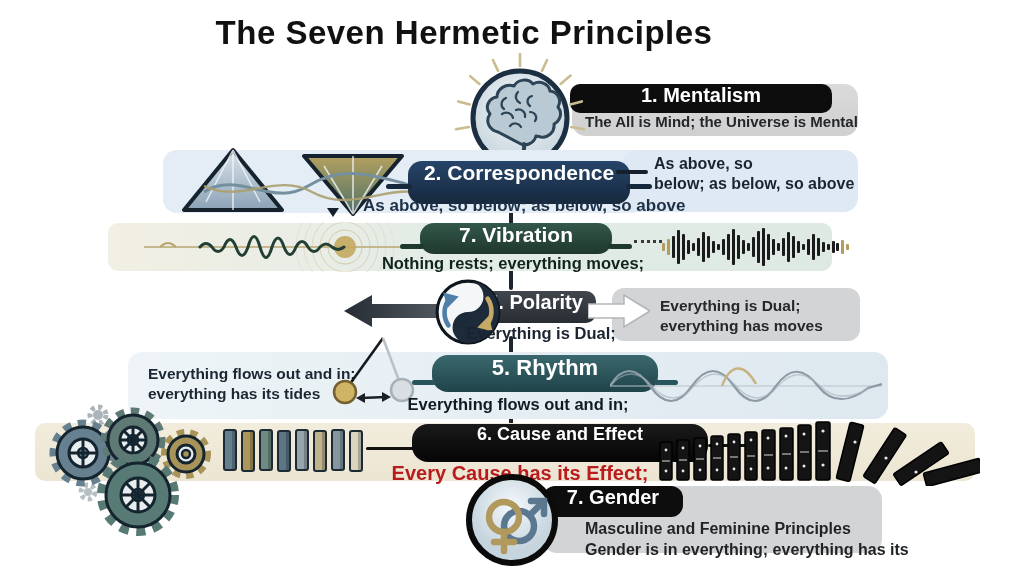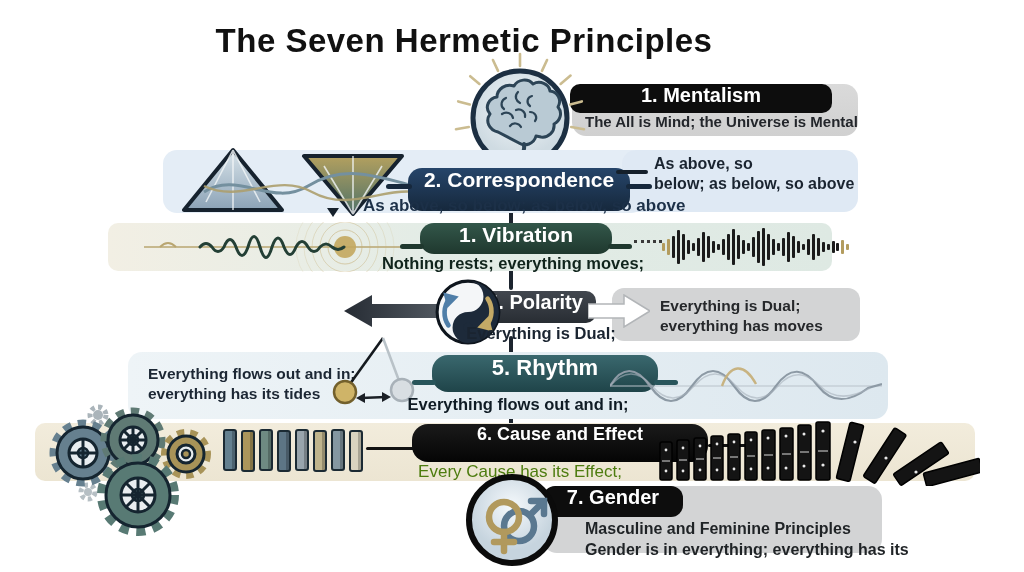--- a/index.html
+++ b/index.html
@@ -14,21 +14,21 @@
   .note span{display:block;white-space:nowrap;}
   .spine{position:absolute;left:509px;width:4px;background:#1c242e;border-radius:2px;}
   .wing{position:absolute;height:5px;border-radius:3px;}
   .cline{position:absolute;background:#15202b;border-radius:2px;}
 </style>
 </head>
 <body>
 
 <div id="canvas">
 
-  <div class="abs" style="left:0;top:14px;width:928px;text-align:center;font-size:33px;font-weight:800;color:#111;letter-spacing:.5px;margin-top:8px;">The Seven Hermetic Principles</div>
+  <div class="abs" style="left:0;top:14px;width:928px;text-align:center;font-size:33px;font-weight:800;color:#111;letter-spacing:.5px;">The Seven Hermetic Principles</div>
 
   <div class="spine" style="top:148px;height:18px;"></div>
   <div class="spine" style="top:206px;height:20px;"></div>
   <div class="spine" style="top:268px;height:22px;"></div>
   <div class="spine" style="top:336px;height:20px;"></div>
   <div class="spine" style="top:410px;height:16px;"></div>
   <div class="spine" style="top:474px;height:14px;"></div>
 
   <div class="band" style="left:572px;top:84px;width:286px;height:52px;background:linear-gradient(#dadada,#d0d0d0);"></div>
   <div class="hdr" style="left:570px;top:84px;width:262px;height:29px;background:#0d0d0d;font-size:20px;border-radius:10px;">
@@ -88,21 +88,21 @@
         </linearGradient>
     </defs>
     <polygon points="57,4 8,64 106,64" fill="url(#gTriU)" stroke="#16222e" stroke-width="4" stroke-linejoin="round"></polygon>
     <path d="M57 4 L57 64 M57 4 L30 56 M57 4 L84 56" stroke="#f2f6f8" stroke-width="1.6" fill="none" opacity=".8"></path>
     <polygon points="128,10 226,10 177,68" fill="url(#gTriD)" stroke="#16222e" stroke-width="4" stroke-linejoin="round"></polygon>
     <path d="M177 68 L177 10 M177 68 L148 20 M177 68 L206 20" stroke="#f2f6f8" stroke-width="1.6" fill="none" opacity=".8"></path>
     <path d="M28 46 C 62 24 96 62 132 40 S 200 30 238 40" stroke="#74909f" stroke-width="3" fill="none"></path>
     <path d="M28 40 C 66 58 100 26 136 46 S 206 42 238 46" stroke="#ac9f6e" stroke-width="2.4" fill="none" opacity=".9"></path>
   </svg>
 
-  <div class="hdr" style="left:408px;top:168px;width:222px;height:43px;background:linear-gradient(#26456a,#16283c);font-size:21px;">
+  <div class="hdr" style="left:408px;top:161px;width:222px;height:43px;background:linear-gradient(#26456a,#16283c);font-size:21px;">
     <span>2. Correspondence</span>
   </div>
   <div class="wing" style="left:386px;top:184px;width:26px;background:#16283c;"></div>
   <div class="wing" style="left:626px;top:184px;width:26px;background:#16283c;"></div>
   <div class="sub" style="left:363px;top:196px;width:300px;text-align:center;font-size:17px;color:#1c3048;">As above, so below; as below, so above</div>
   <div class="cline" style="left:616px;top:170px;width:32px;height:4px;"></div>
   <div class="note" style="left:654px;top:154px;font-size:16px;color:#1a2430;">
     <span>As above, so</span>
     <span>below; as below, so above</span>
   </div>
@@ -118,21 +118,21 @@
         <circle cx="205" cy="25" r="41" opacity=".22"></circle>
       <circle cx="205" cy="25" r="49" opacity=".15"></circle>
     </g>
     <circle cx="205" cy="25" r="11" fill="#c3a75e" opacity=".9"></circle>
     <path d="M60 25 q6-7 12 0 q6 9 12 0 q6-15 12 0 q6 17 12 0 q6-21 12 0 q6 21 12 0 q6-18 12 0 q6 15 12 0 q6-11 12 0 q6 9 12 0 q6-6 12 0 q6 5 12 0" fill="none" stroke="#233f35" stroke-width="3" stroke-linecap="round"></path>
     <path d="M20 25 q8-8 16 0 M286 25 q8-9 16 0" fill="none" stroke="#b9a671" stroke-width="2"></path>
   </svg>
   <div class="abs" style="left:327px;top:208px;width:0;height:0;border-left:6px solid transparent;border-right:6px solid transparent;border-top:9px solid #15202b;"></div>
 
   <div class="hdr" style="left:420px;top:223px;width:192px;height:31px;background:linear-gradient(#33574a,#1f382e);font-size:21px;">
-    <span>1. Vibration</span>
+    <span>7. Vibration</span>
   </div>
   <div class="wing" style="left:400px;top:244px;width:24px;background:#1f382e;"></div>
   <div class="wing" style="left:608px;top:244px;width:24px;background:#1f382e;"></div>
   <div class="sub" style="left:363px;top:254px;width:300px;text-align:center;font-size:16.5px;color:#10241c;">Nothing rests; everything moves;</div>
   <div class="abs" style="left:634px;top:240px;width:28px;border-top:3px dotted #3a3a3a;"></div>
 
   <svg class="abs" style="left:660px;top:226px;" width="190" height="42" viewBox="0 0 190 42">
     <g fill="#b39c5e">
       <rect x="2" y="17" width="3" height="8" rx="1"></rect>
         <rect x="7" y="13" width="3" height="16" rx="1"></rect>
@@ -316,21 +316,21 @@
       <rect x="118" y="7" width="3" height="38"></rect>
         <rect x="136" y="8" width="3" height="38"></rect>
     </g>
   </svg>
 
   <div class="cline" style="left:366px;top:447px;width:48px;height:3px;background:#111;"></div>
   <div class="hdr" style="left:412px;top:424px;width:296px;height:38px;background:linear-gradient(#1a1a1a,#050505);font-size:18px;border-radius:16px;">
     <span>6. Cause and Effect</span>
   </div>
   <div class="cline" style="left:708px;top:444px;width:40px;height:3px;background:#111;"></div>
-  <div class="sub" style="left:370px;top:462px;width:300px;text-align:center;font-size:17px;color:#4d7c0f;font-weight:400;">Every Cause has its Effect;</div>
+  <div class="sub" style="left:370px;top:462px;width:300px;text-align:center;font-size:20px;color:#b91c1c;font-weight:700;">Every Cause has its Effect;</div>
 
   <svg class="abs" style="left:650px;top:414px;" width="330" height="72" viewBox="0 0 330 72">
     <g fill="#141414" stroke="#000" stroke-width="1.5">
       <rect x="10" y="28" width="12" height="38" rx="2"></rect>
         <rect x="27" y="26" width="12" height="40" rx="2"></rect>
       <rect x="44" y="24" width="12" height="42" rx="2"></rect>
         <rect x="61" y="22" width="12" height="44" rx="2"></rect>
       <rect x="78" y="20" width="12" height="46" rx="2"></rect>
         <rect x="95" y="18" width="12" height="48" rx="2"></rect>
       <rect x="112" y="16" width="13" height="50" rx="2"></rect>

